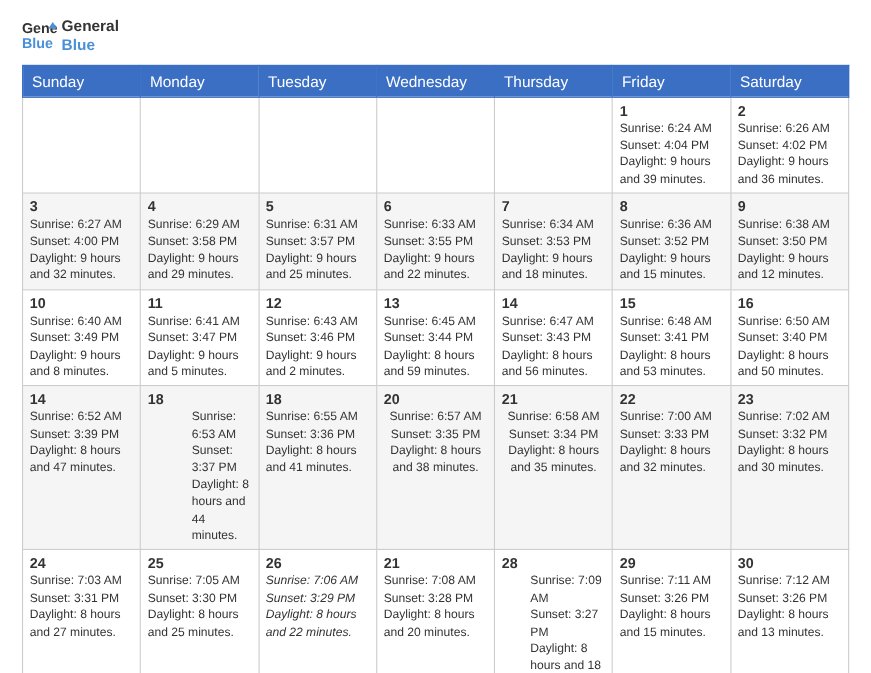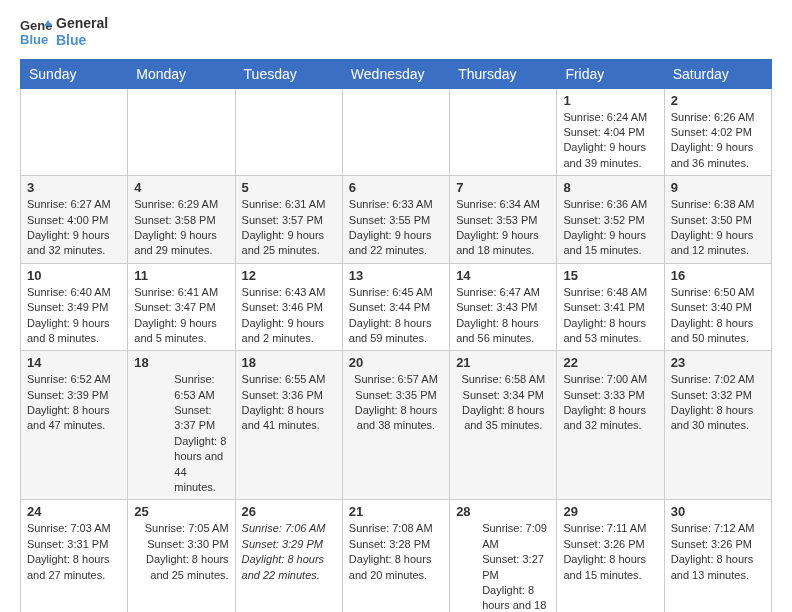--- a/index.html
+++ b/index.html
@@ -211,21 +211,21 @@
         </tr>
         <tr>
           <td>
             <span class="day-num">24</span>
             <div class="day-info" style="white-space: pre-line;">Sunrise: 7:03 AM
 Sunset: 3:31 PM
 Daylight: 8 hours and 27 minutes.</div>
           </td>
           <td>
             <span class="day-num">25</span>
-            <div class="day-info" style="white-space: pre-line; text-align: right;">Sunrise: 7:05 AM
+            <div class="day-info" style="white-space: pre-line;">Sunrise: 7:05 AM
 Sunset: 3:30 PM
 Daylight: 8 hours and 25 minutes.</div>
           </td>
           <td>
             <span class="day-num">26</span>
             <div class="day-info" style="white-space: pre-line; font-style: italic;">Sunrise: 7:06 AM
 Sunset: 3:29 PM
 Daylight: 8 hours and 22 minutes.</div>
           </td>
           <td>

